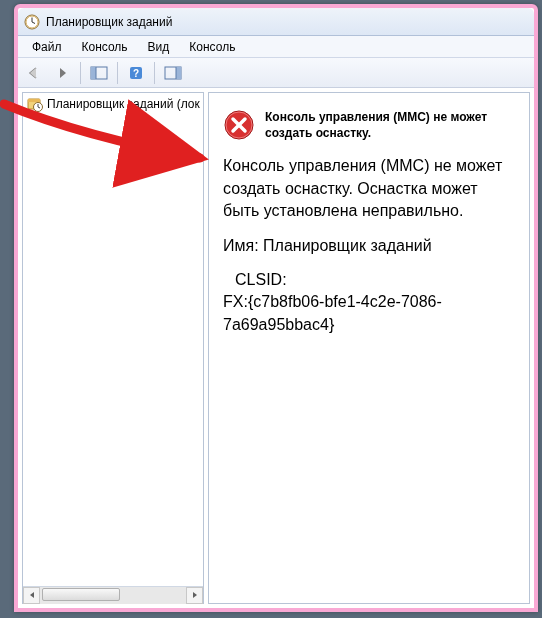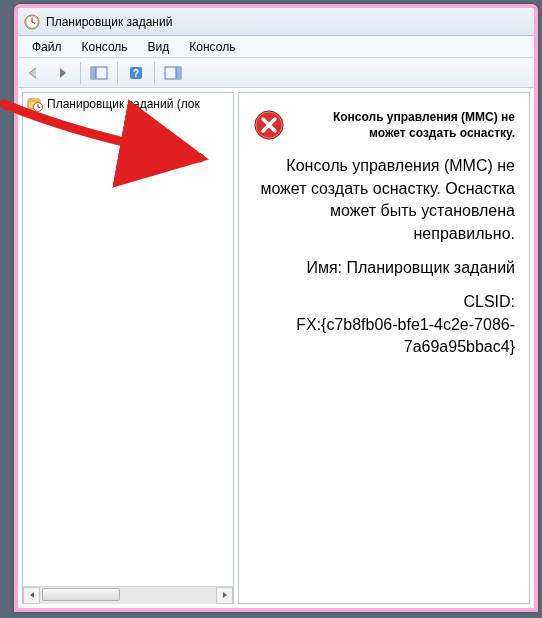--- a/index.html
+++ b/index.html
@@ -64,21 +64,21 @@
   .sep { width:1px; height:22px; background:#c0c8d8; margin:0 2px; }
   .client {
     flex:1;
     background:#fff;
     padding:4px;
     display:flex;
     gap:4px;
     overflow:hidden;
   }
   .left-pane {
-    width: 212px;
+    width: 182px;
     border:1px solid #b8c4d6;
     background:#fff;
     display:flex;
     flex-direction:column;
     position:relative;
   }
   .tree {
     flex:1;
     overflow:hidden;
     padding:2px;
@@ -102,21 +102,20 @@
   .hscroll .sbtn { width:17px; height:17px; background:#f4f4f4; border:1px solid #c8c8c8; display:flex; align-items:center; justify-content:center; }
   .hscroll .strack { flex:1; height:17px; background:#e8e8e8; position:relative; }
   .hscroll .sthumb { position:absolute; left:2px; top:1px; width:78px; height:13px; background:linear-gradient(#f8f8f8,#dcdcdc); border:1px solid #b0b0b0; border-radius:2px; }
   .right-pane {
     flex:1;
     border:1px solid #b8c4d6;
     background:#fff;
     padding:16px 14px;
     position:relative;
     overflow:hidden;
-    text-align:right;
   }
   .err-head {
     display:flex;
     gap:10px;
     margin-bottom:14px;
   }
   .err-icon {
     width:32px; height:32px; flex-shrink:0;
   }
   .err-title {

